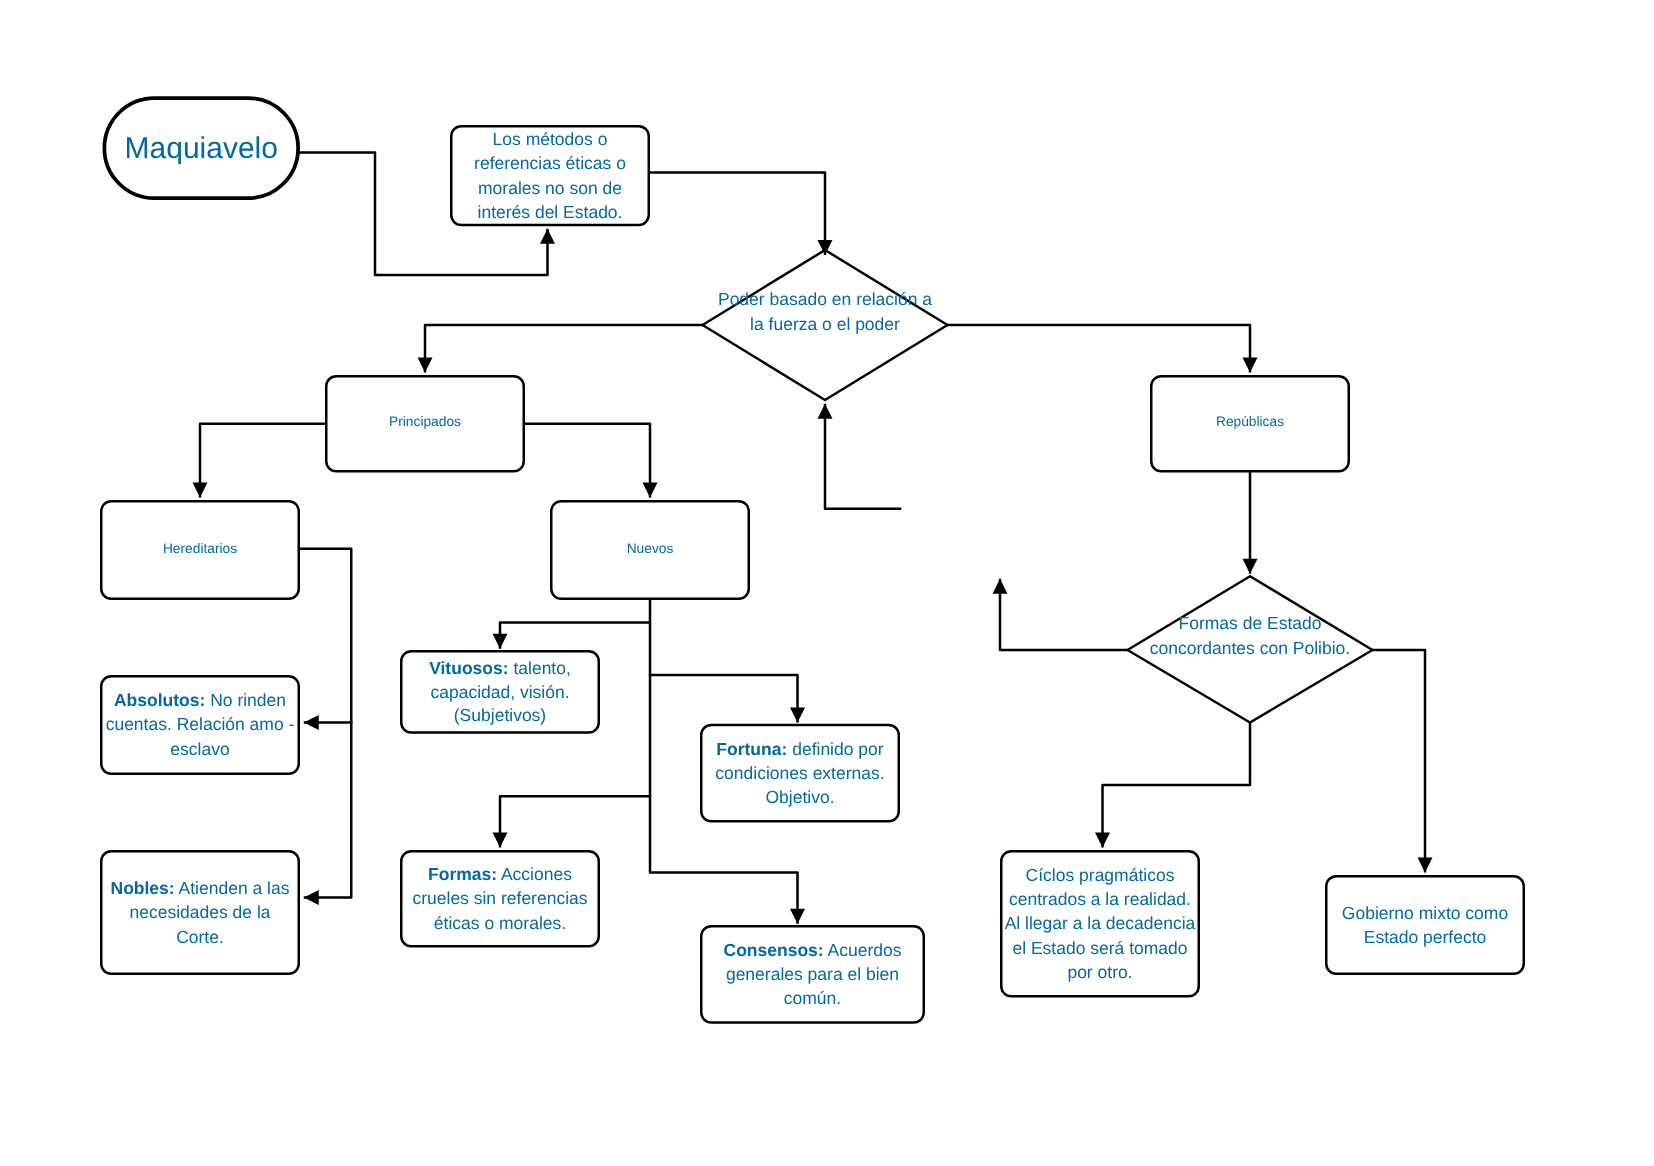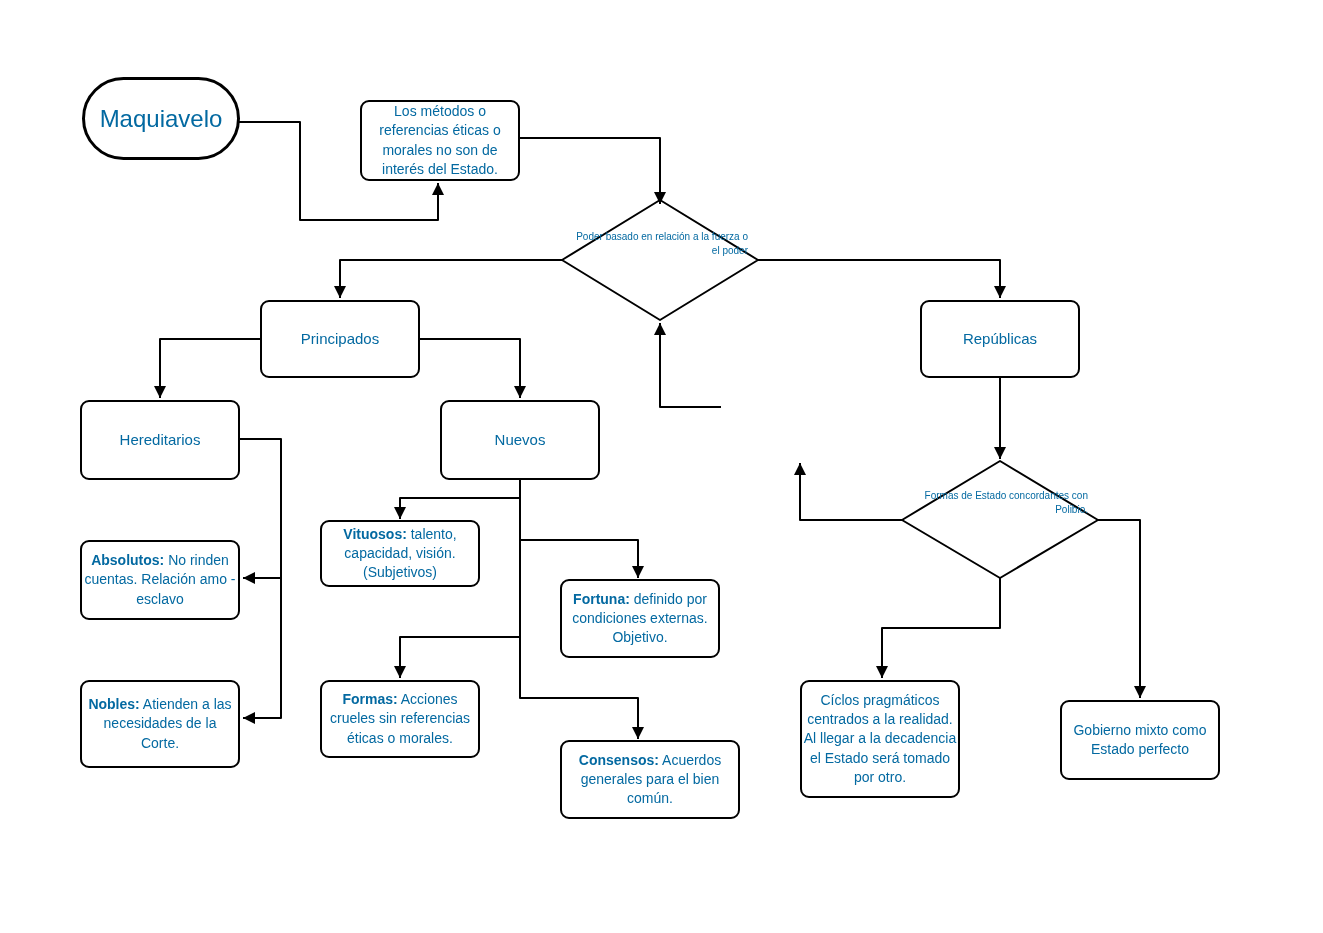--- a/index.html
+++ b/index.html
@@ -7,24 +7,24 @@
     position:relative;width:1323px;height:933px;background:#ffffff;
     font-family:"Liberation Sans", sans-serif;color:#0369a1;overflow:hidden;
   }
   .edges{position:absolute;left:0;top:0;z-index:1;}
   .node{
     position:absolute;z-index:2;box-sizing:border-box;
     background:#fff;border:2px solid #000;border-radius:9px;
     display:flex;align-items:center;justify-content:center;
     text-align:center;font-size:14px;line-height:1.38;padding:2px 1px;
   }
-  .node.title{font-size:15px;}
+  .node.title{font-size:11px;}
   .stadium{border-radius:42px;border-width:3px;font-size:24px;}
   .dlabel{
-    position:absolute;z-index:3;text-align:right;font-size:10px;line-height:1.4;
+    position:absolute;z-index:3;text-align:center;font-size:14px;line-height:1.4;
     background:transparent;
   }
   b{font-weight:bold;}
 </style>
 </head>
 <body>
 
 <div class="canvas">
 
   <svg class="edges" width="1323" height="933" viewBox="0 0 1323 933">
@@ -82,21 +82,21 @@
   </div>
 
   <div class="node title" style="left:440px;top:400px;width:160px;height:80px;">
     <span>Nuevos</span>
   </div>
 
   <div class="node" style="left:80px;top:540px;width:160px;height:80px;">
     <span><b>Absolutos:</b><span> No rinden cuentas. Relación amo - esclavo</span></span>
   </div>
 
-  <div class="node" style="left:80px;top:680px;width:160px;height:88px;">
+  <div class="node" style="left:80px;top:680px;width:160px;height:100px;">
     <span><b>Nobles:</b><span> Atienden a las necesidades de la Corte.</span></span>
   </div>
 
   <div class="node" style="left:320px;top:520px;width:160px;height:67px;">
     <span><b>Vituosos:</b><span> talento, capacidad, visión. (Subjetivos)</span></span>
   </div>
 
   <div class="node" style="left:320px;top:680px;width:160px;height:78px;">
     <span><b>Formas:</b><span> Acciones crueles sin referencias éticas o morales.</span></span>
   </div>

